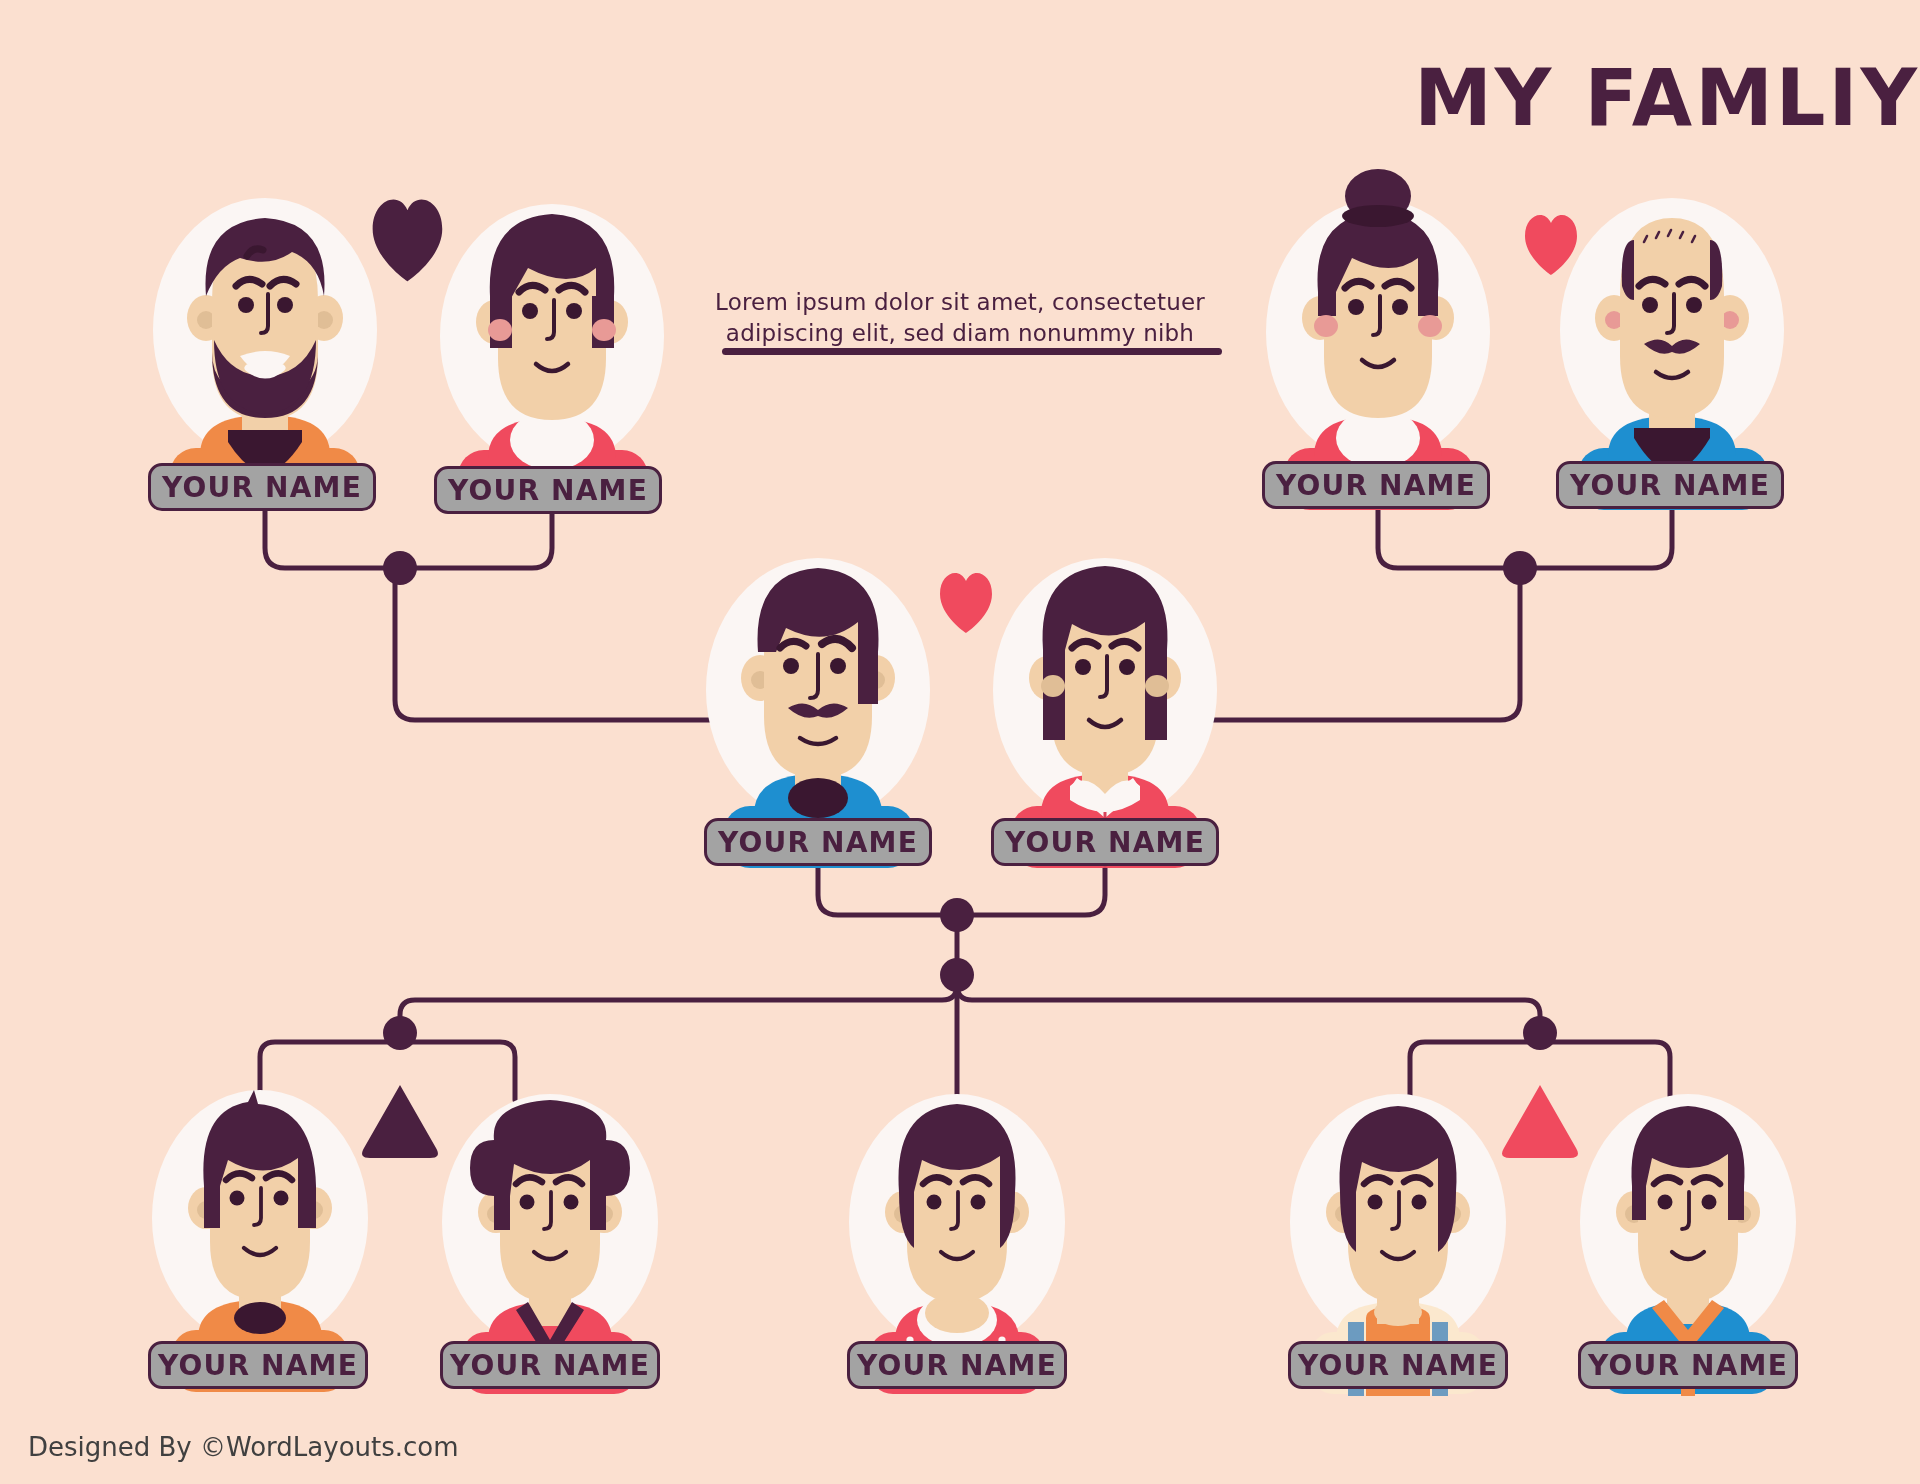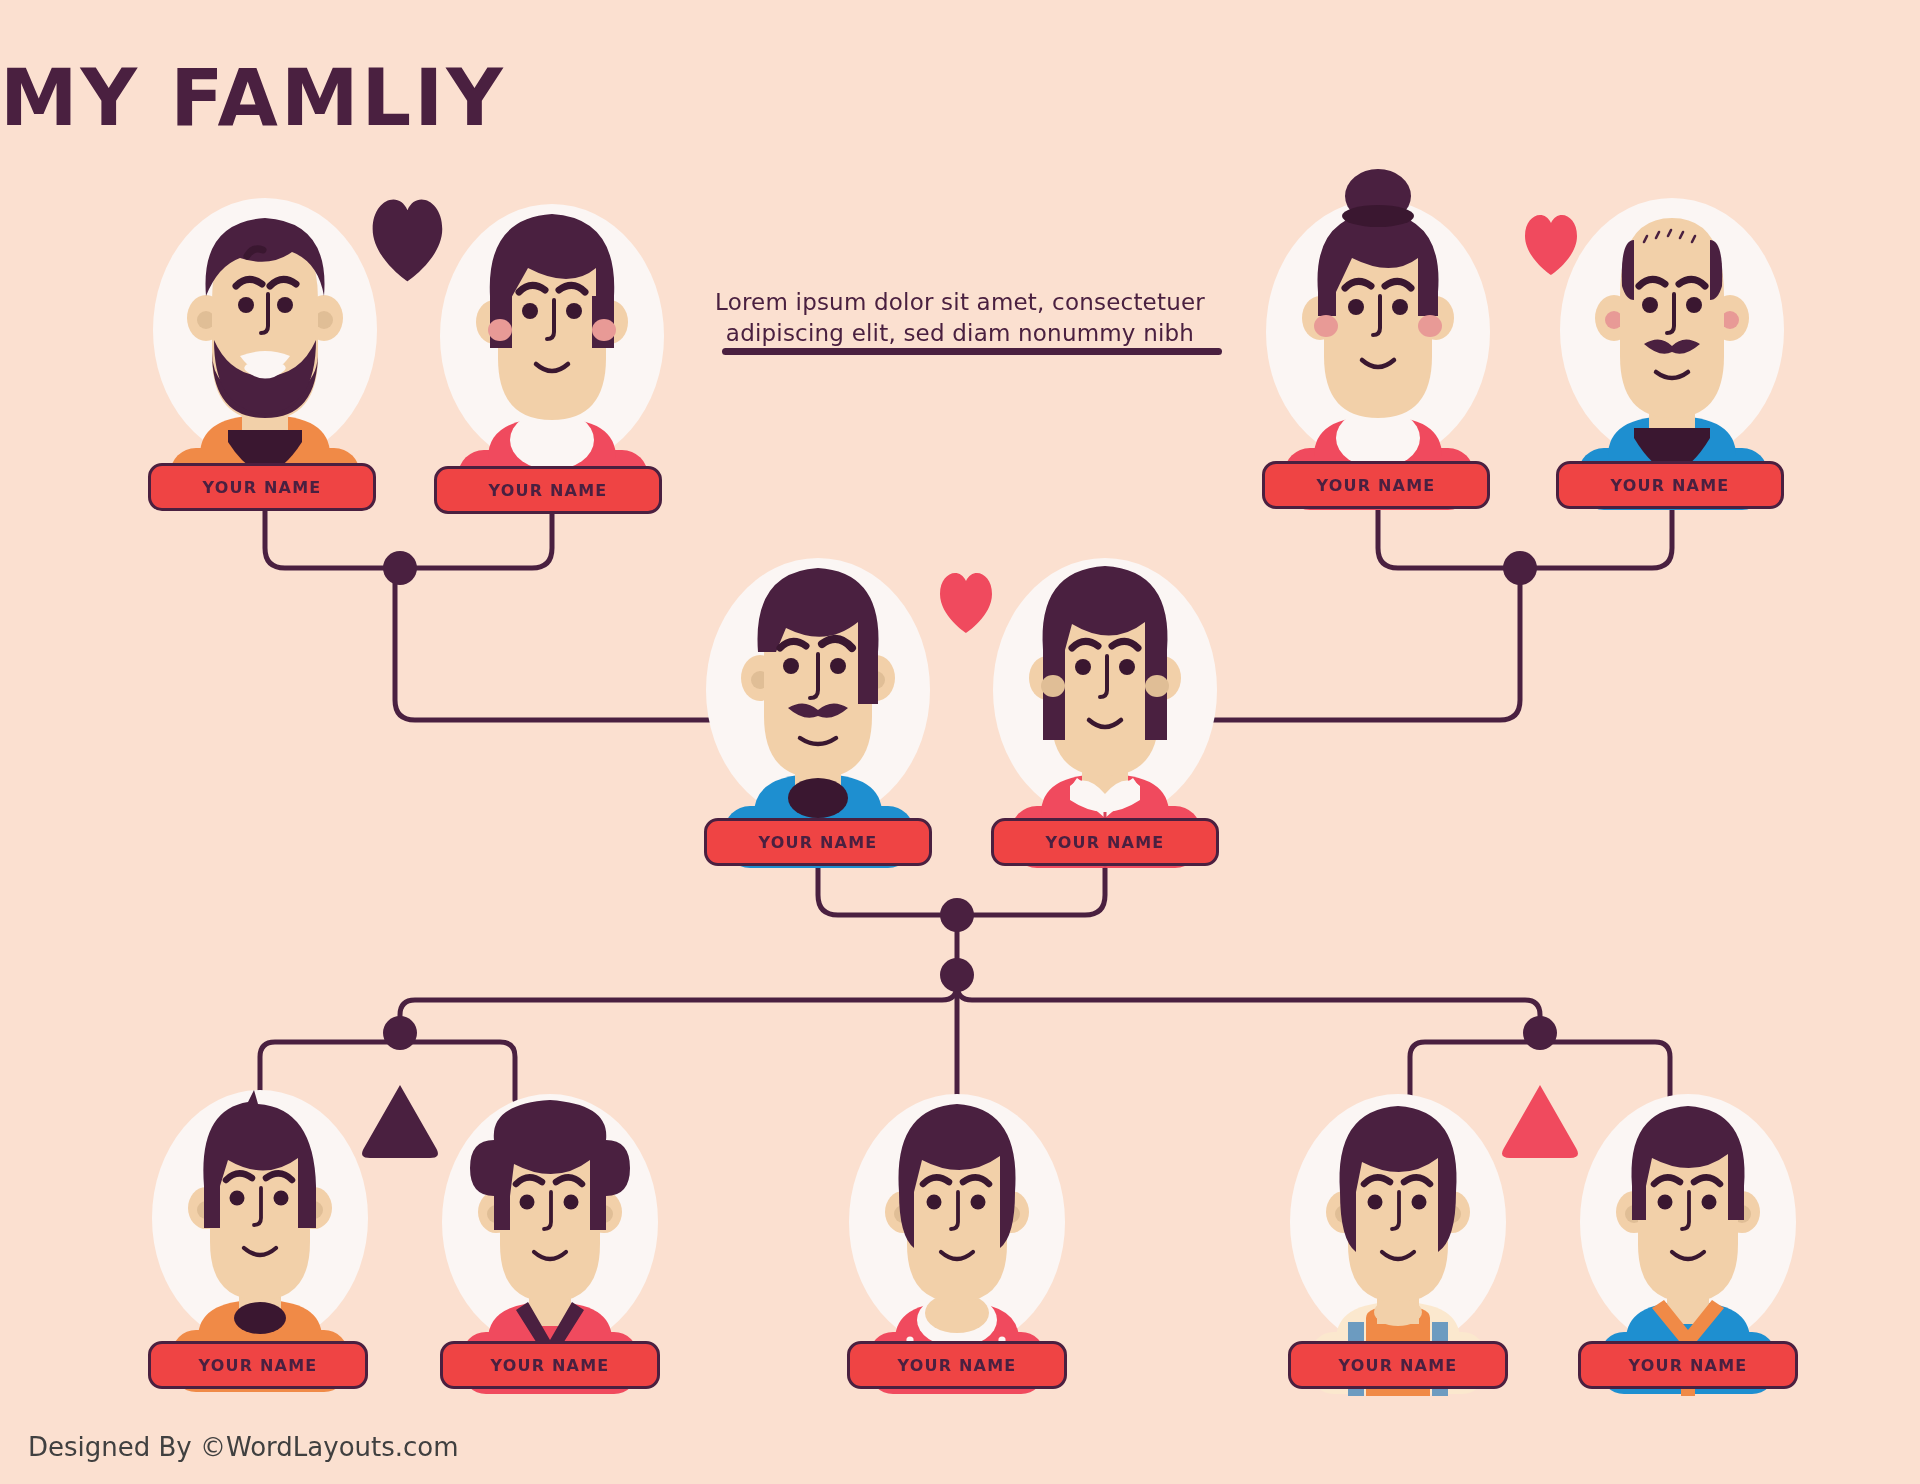--- a/index.html
+++ b/index.html
@@ -5,38 +5,38 @@
   html,body{margin:0;padding:0;}
   body{
     width:1920px;height:1484px;
     background:#FBE0D0;
     font-family:"DejaVu Sans", sans-serif;
     position:relative;overflow:hidden;
   }
   #stage{position:absolute;left:0;top:0;width:1920px;height:1484px;}
   svg.layer{position:absolute;left:0;top:0;width:1920px;height:1484px;}
   .title{
-    position:absolute;left:0;top:60px;width:1920px;text-align:left;
+    position:absolute;left:0;top:60px;width:1920px;text-align:right;
     font-family:"DejaVu Sans", sans-serif;
     font-weight:bold;color:#4A2040;
     font-size:78px;line-height:0.98;letter-spacing:3px;
   }
   .subtitle{
     position:absolute;left:0;top:263px;width:1920px;text-align:center;
     color:#4A2040;font-size:23px;line-height:1.35;letter-spacing:.2px;margin-top:24px;
   }
   .rule{
     position:absolute;left:722px;top:348px;width:500px;height:7px;
     background:#4A2040;border-radius:4px;
   }
   .plate{
     position:absolute;
-    background:#ef4444;border:3px solid #4A2040;border-radius:14px;
+    background:#a3a3a3;border:3px solid #4A2040;border-radius:14px;
     display:flex;align-items:center;justify-content:center;
-    color:#4A2040;font-weight:bold;font-size:16px;letter-spacing:1.2px;
+    color:#4A2040;font-weight:bold;font-size:28px;letter-spacing:1.2px;
     box-sizing:border-box;height:48px;
   }
   .credit{
     position:absolute;left:28px;top:1432px;
     color:#404040;font-size:26px;font-family:"DejaVu Sans", sans-serif;
   }
 </style>
 </head>
 <body>
 

